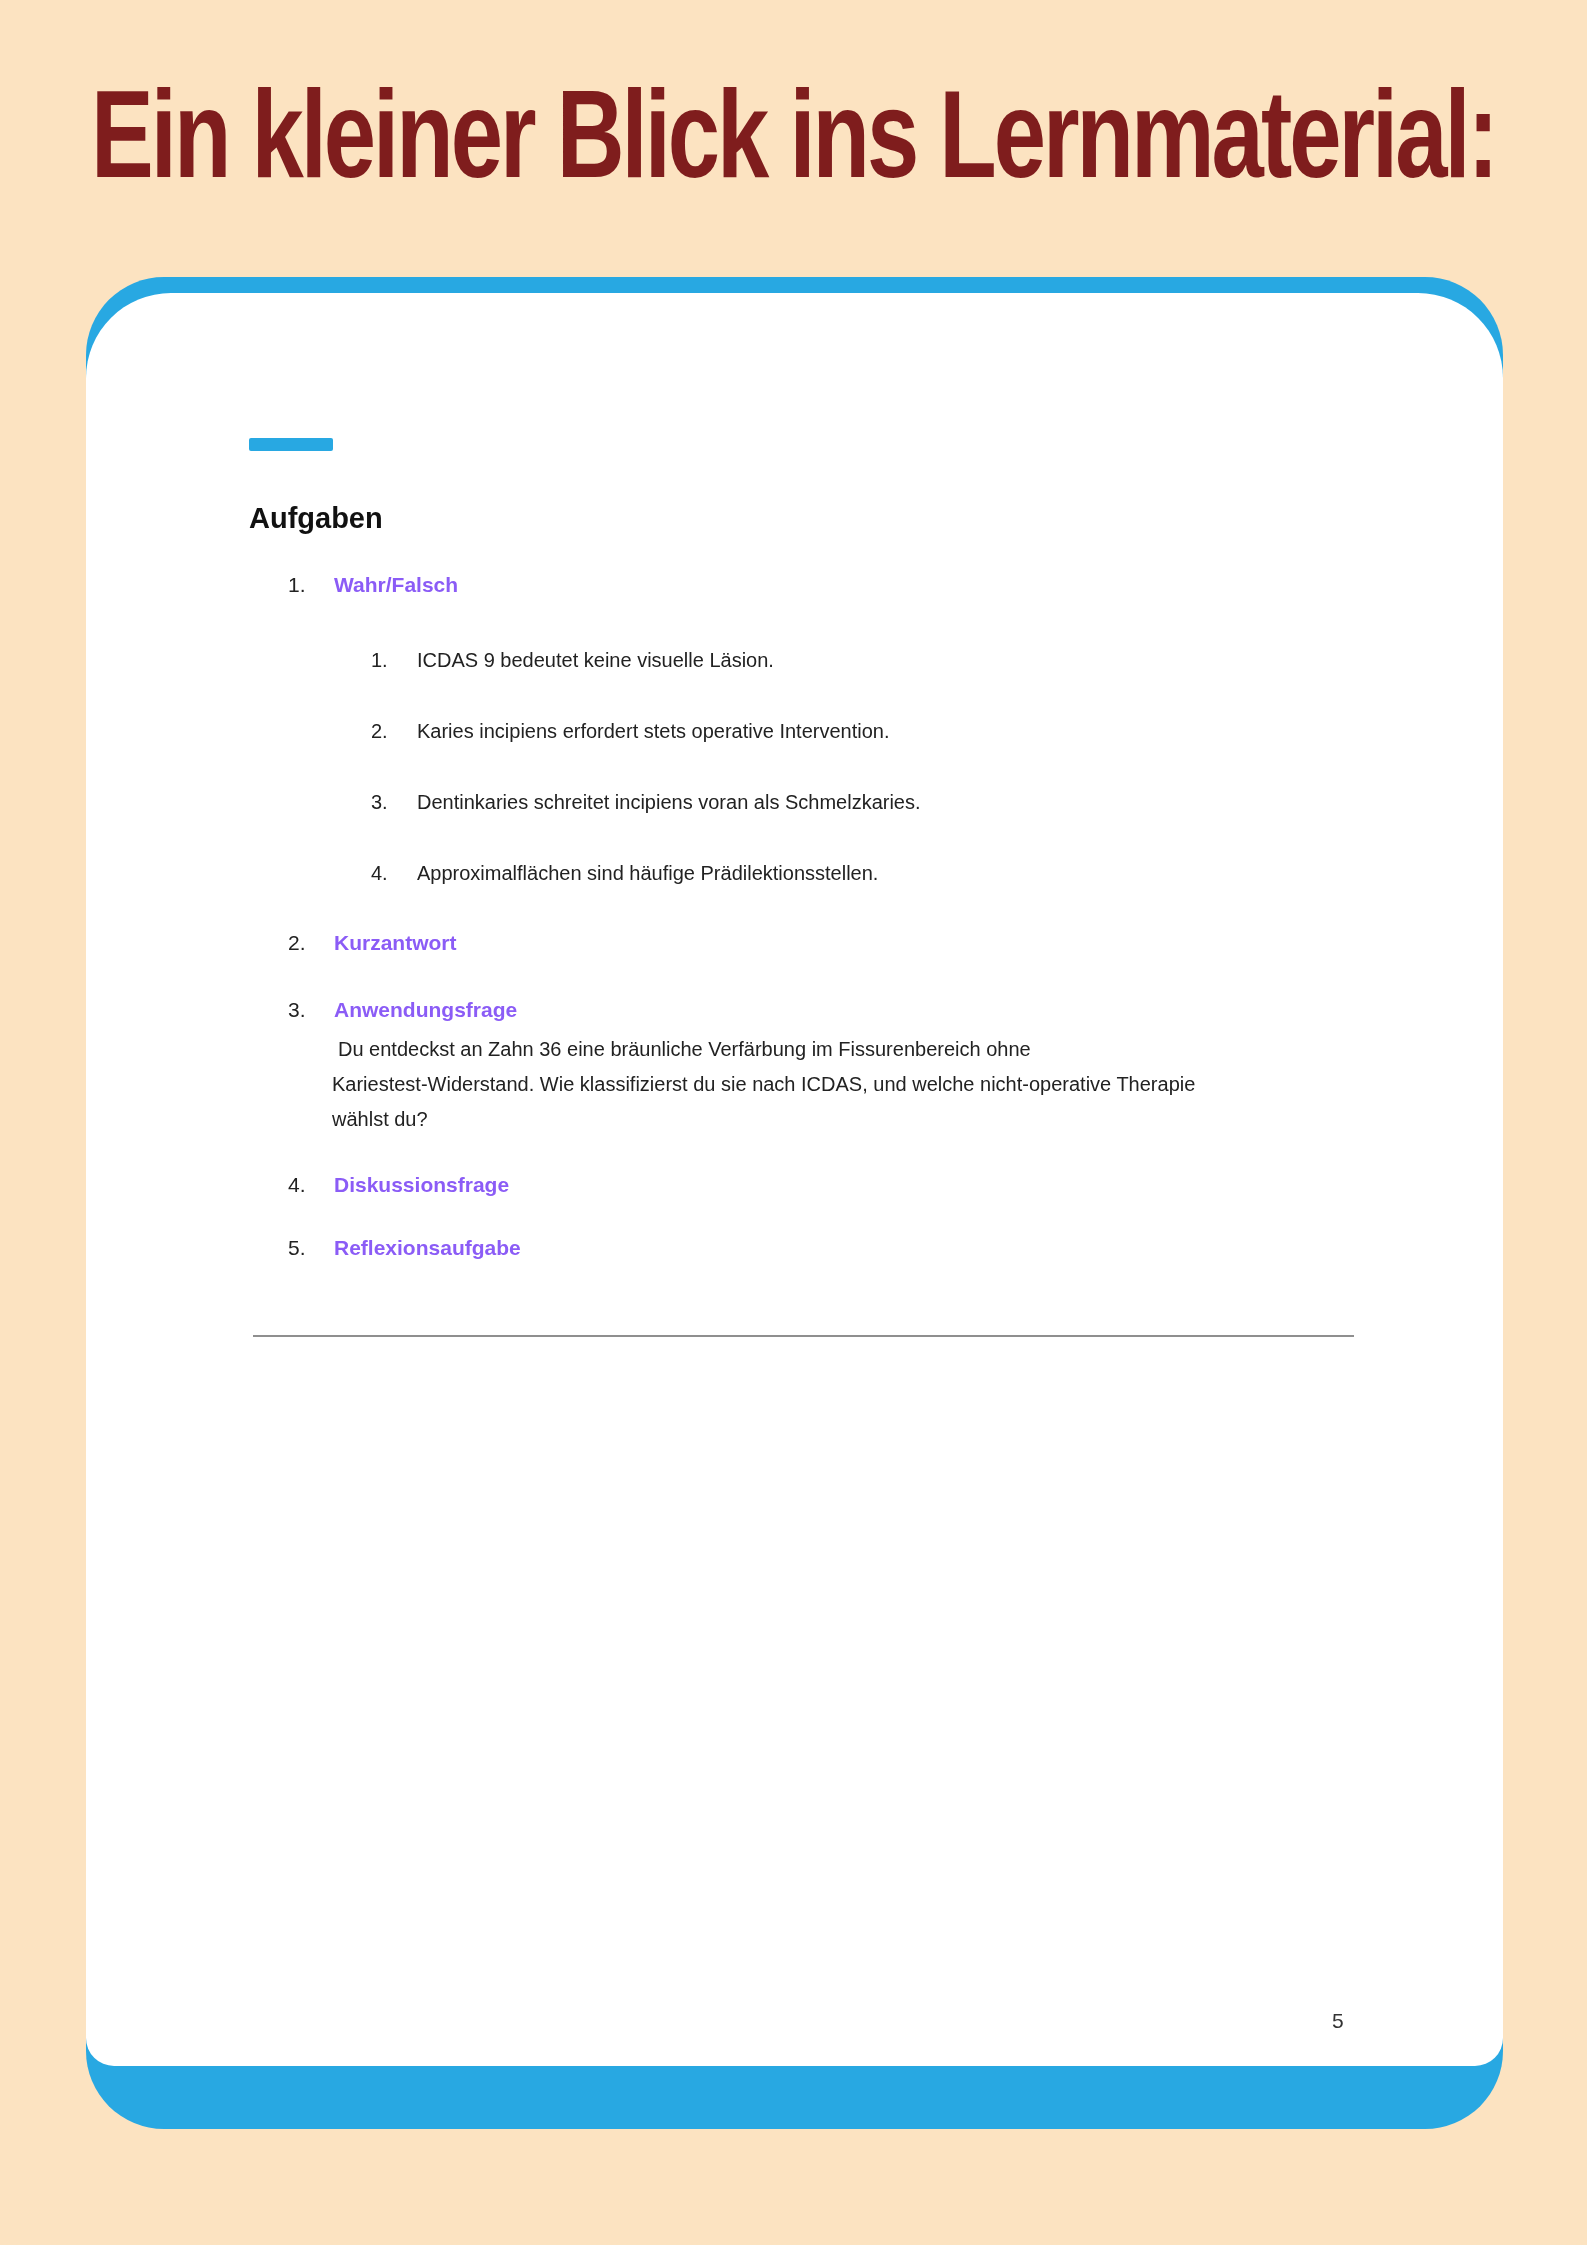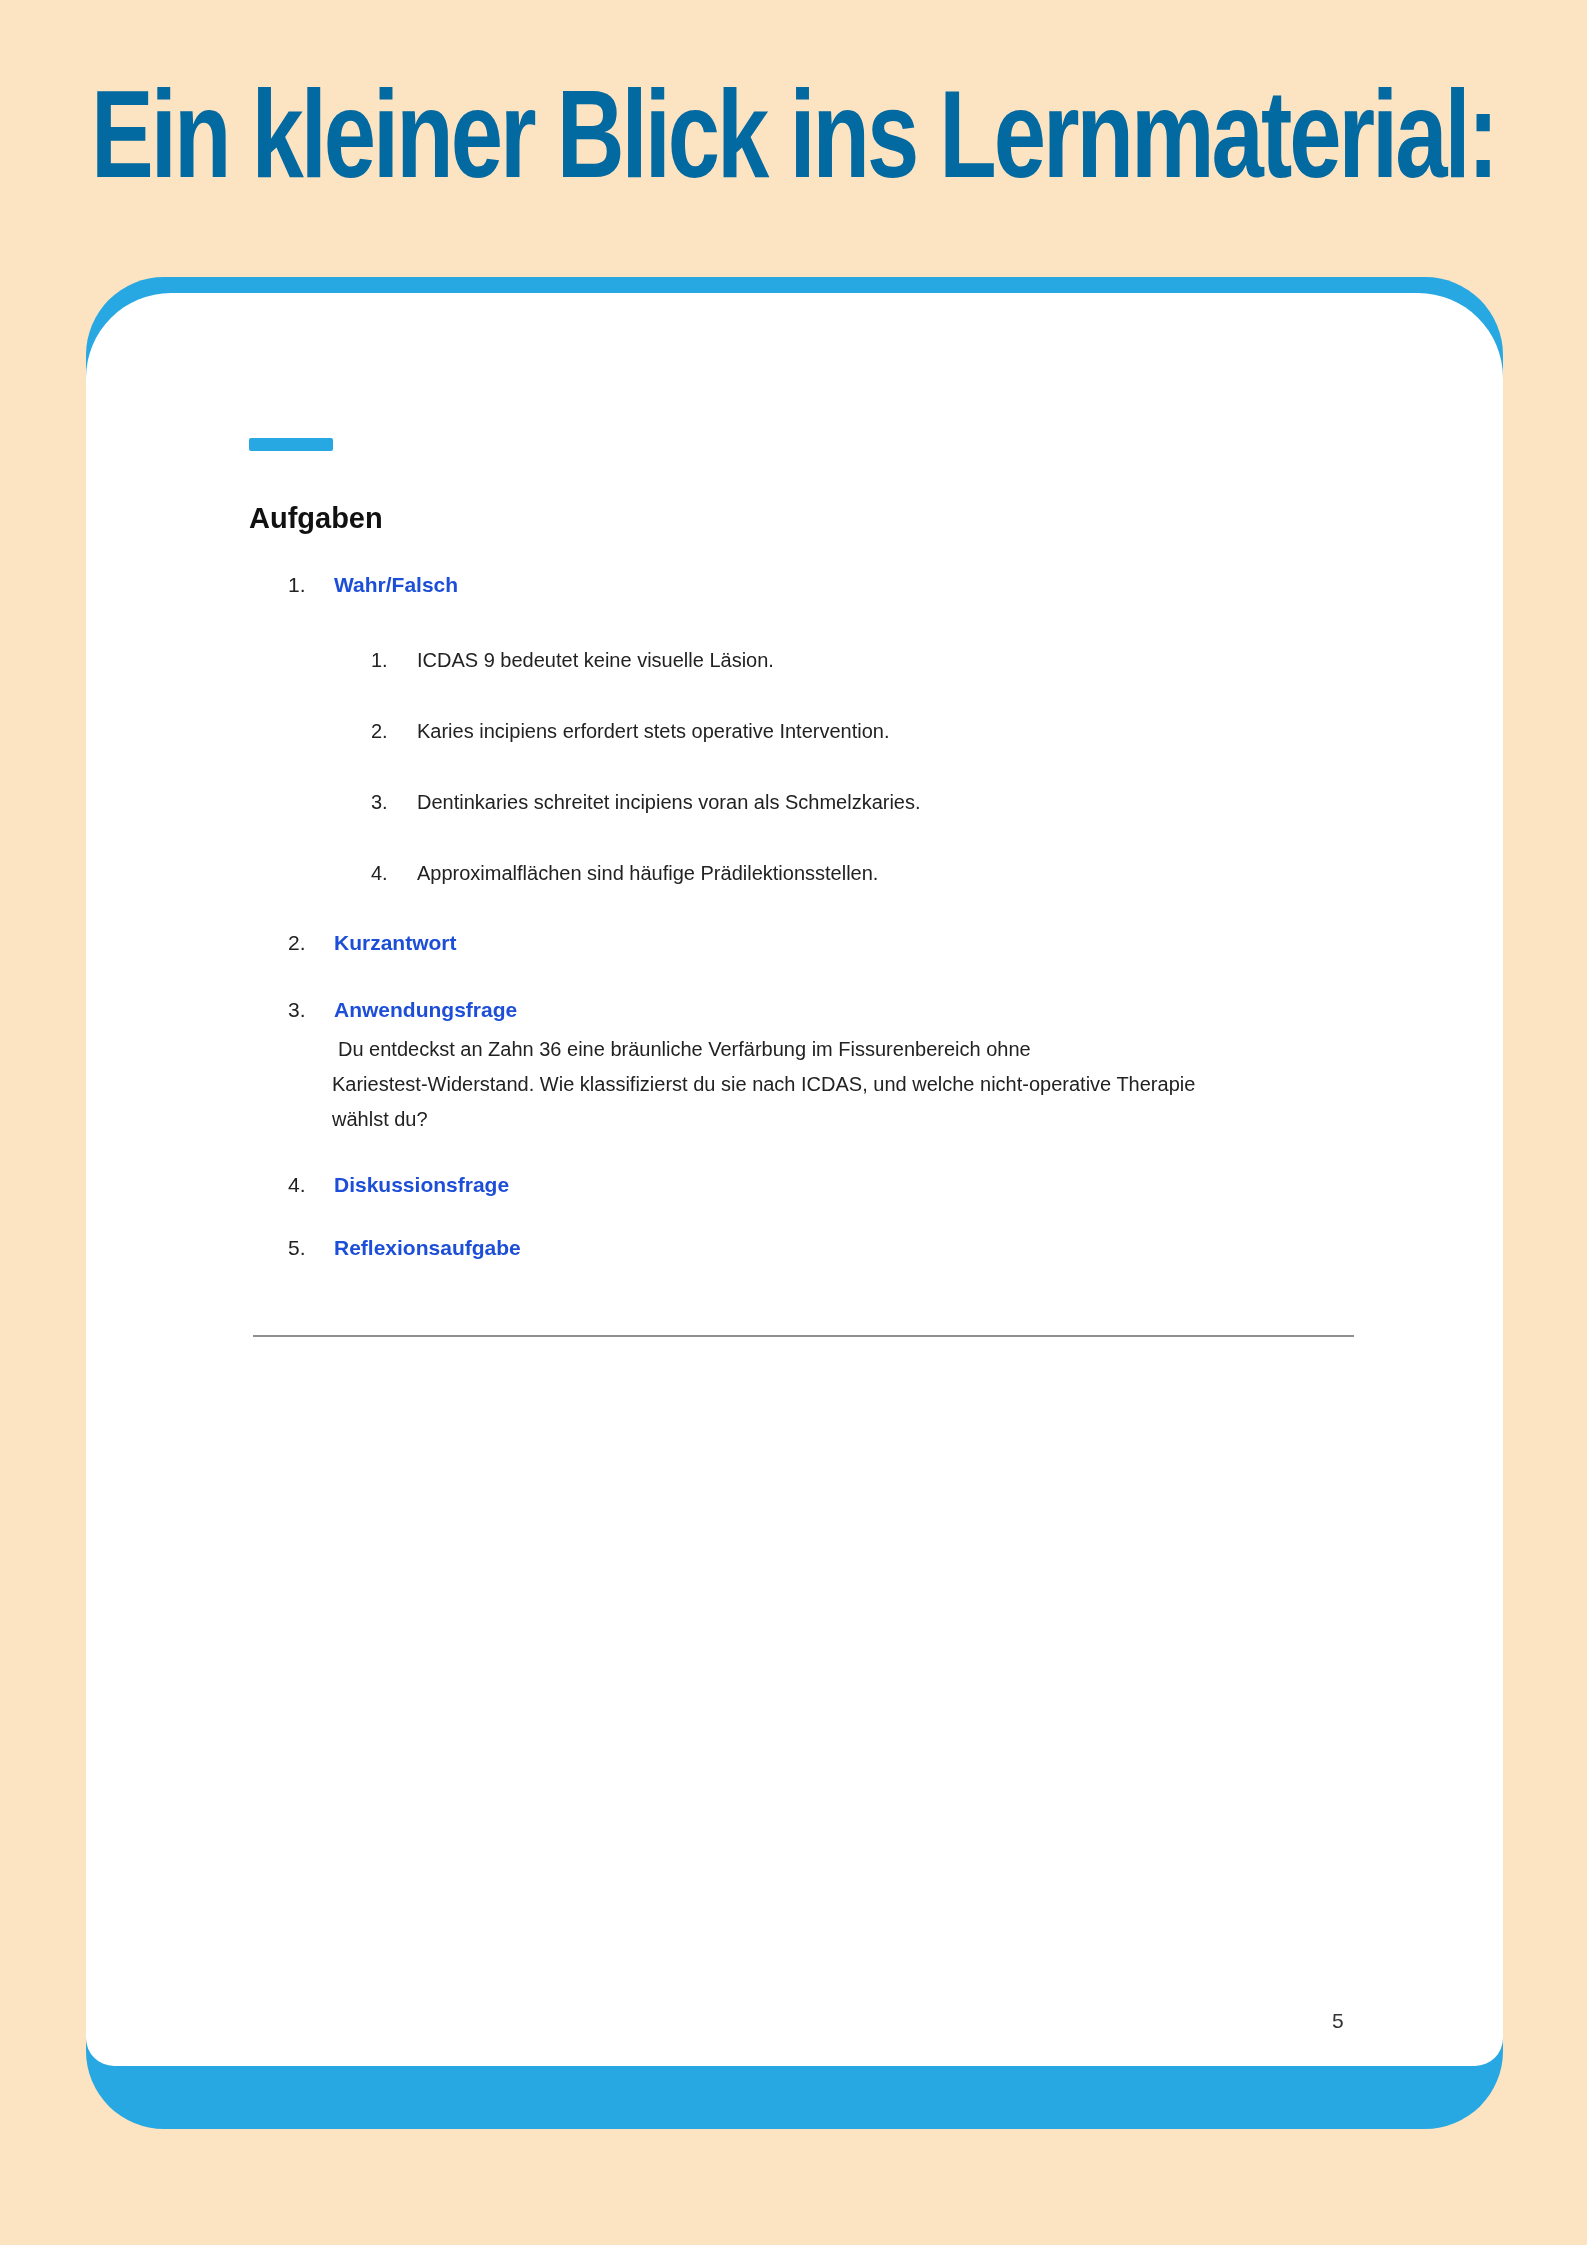--- a/index.html
+++ b/index.html
@@ -13,21 +13,21 @@
 
   
   .title {
     position:absolute;
     left:0; top:88px;
     width:1587px;
     text-align:center;
     font-size:94px;
     font-weight:bold;
     letter-spacing:-3px;
-    color:#0369a1;
+    color:#7f1d1d;
     line-height:95px;
   }
   .title .stretch {
     display:inline-block;
     transform:scaleY(1.32);
     transform-origin:center 55%;
     white-space:nowrap;
   }
 
   
@@ -82,21 +82,21 @@
   .t4 { margin-top:34px; }
   .t5 { margin-top:35px; }
 
   .task-head {
     display:flex;
     margin-left:39px;
     line-height:28px;
     font-size:21px;
   }
   .task-num { width:46px; font-weight:normal; color:#222; }
-  .task-title { font-weight:bold; color:#1d4ed8; }
+  .task-title { font-weight:bold; color:#8b5cf6; }
 
   .task-body {
     margin-left:83px;
     margin-top:8px;
     width:1035px;
     font-size:20px;
     line-height:35px;
     white-space:pre-line;
     text-indent:6px;
     color:#222;

